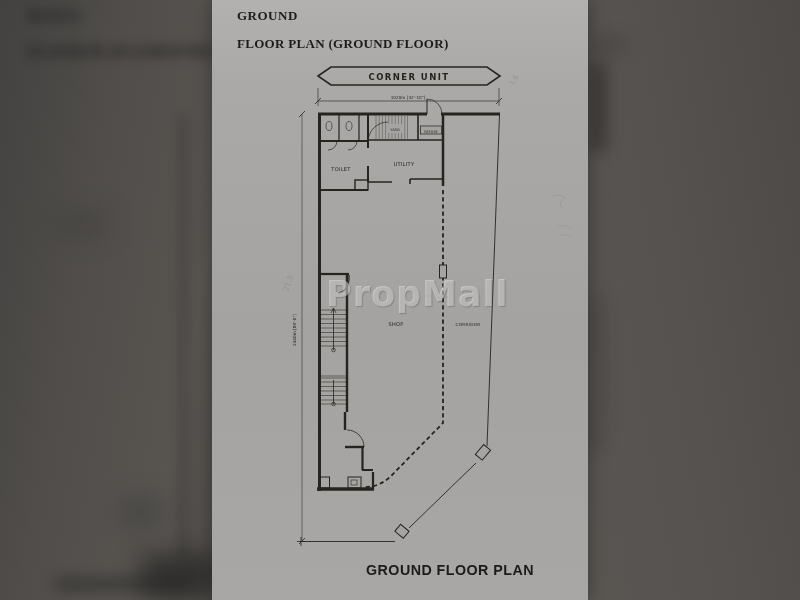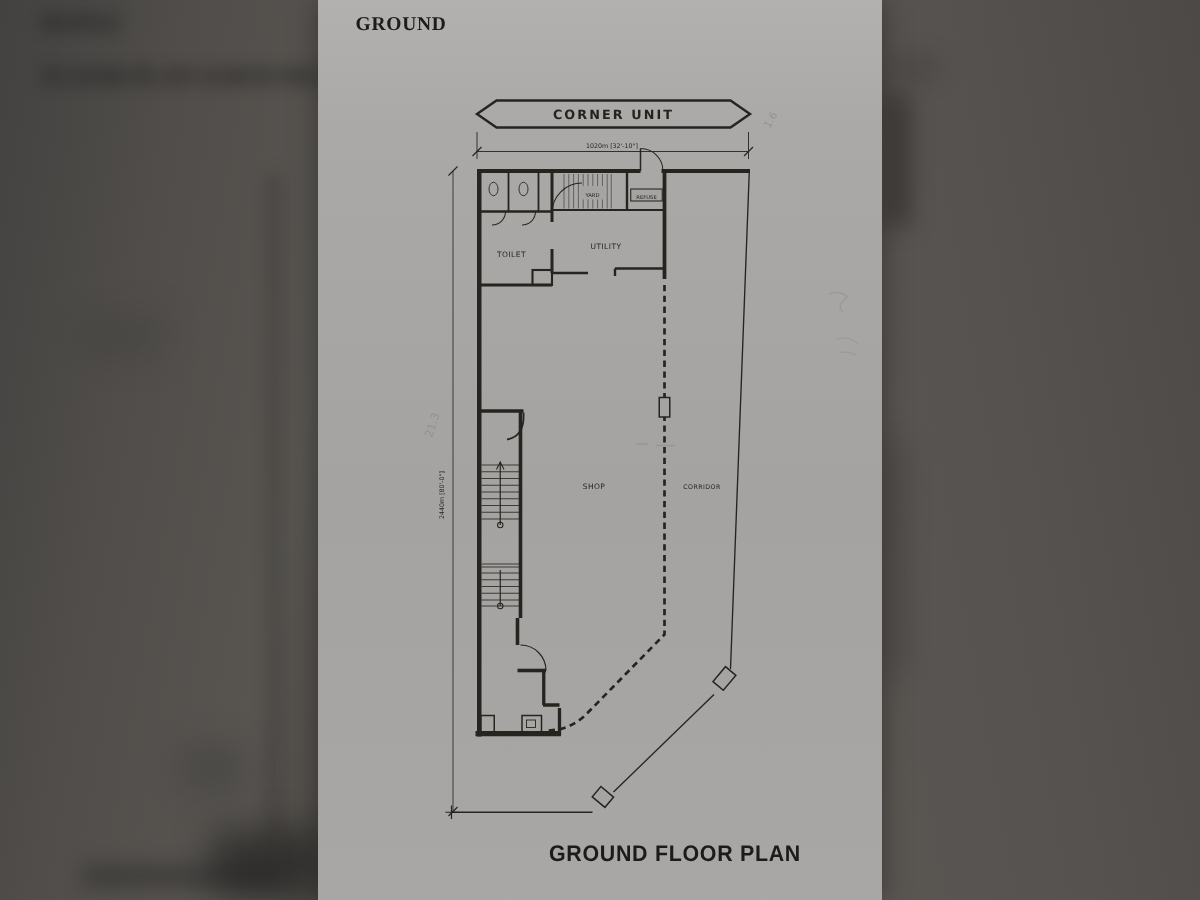--- a/index.html
+++ b/index.html
@@ -64,20 +64,21 @@
   </div>
 
   <div class="blur-panel blur-right">
     <div class="blob" style="left:2px;top:63px;width:16px;height:88px;background:#23201e;filter:blur(8px);opacity:.55;"></div>
     <div class="blob" style="left:4px;top:38px;width:34px;height:14px;background:#3a332d;filter:blur(9px);opacity:.4;"></div>
     <div class="blob" style="left:2px;top:295px;width:12px;height:155px;background:#2e2b29;filter:blur(10px);opacity:.35;"></div>
   </div>
 
   <div class="paper">
     <div class="doc-title">GROUND</div>
+    <div class="doc-subtitle">FLOOR PLAN (GROUND FLOOR)</div>
     <div class="caption">GROUND FLOOR PLAN</div>
   </div>
 
   <svg class="plan" viewBox="0 0 800 600">
     <g stroke="#27241f" fill="none">
 
       <polygon points="318,76 331,67 487,67 500,76 487,85 331,85" stroke-width="1.6"></polygon>
 
       <path d="M318,88 V106 M499,88 V106 M318,101 H499" stroke-width="0.6"></path>
       <path d="M315,104 L321,98 M496,104 L502,98" stroke-width="0.8"></path>
@@ -160,14 +161,15 @@
     <text x="341" y="171" text-anchor="middle" class="room-lbl">TOILET</text>
     <text x="395" y="131" text-anchor="middle" class="room-lbl-sm">YARD</text>
     <text x="431" y="132.5" text-anchor="middle" class="room-lbl-sm">REFUSE</text>
     <text x="404" y="166" text-anchor="middle" class="room-lbl">UTILITY</text>
     <text x="396" y="326" text-anchor="middle" class="room-lbl">SHOP</text>
     <text x="468" y="326" text-anchor="middle" class="room-lbl" style="font-size:4.2px">CORRIDOR</text>
     <text x="513" y="86" class="pencil" transform="rotate(-60 513 86)">1.6</text>
     <text x="288" y="292" class="pencil" style="font-size:7.5px" transform="rotate(-72 288 292)">21.3</text>
   </svg>
 
+  <div class="watermark">PropMall</div>
 
 </div>
 
 </body></html>

